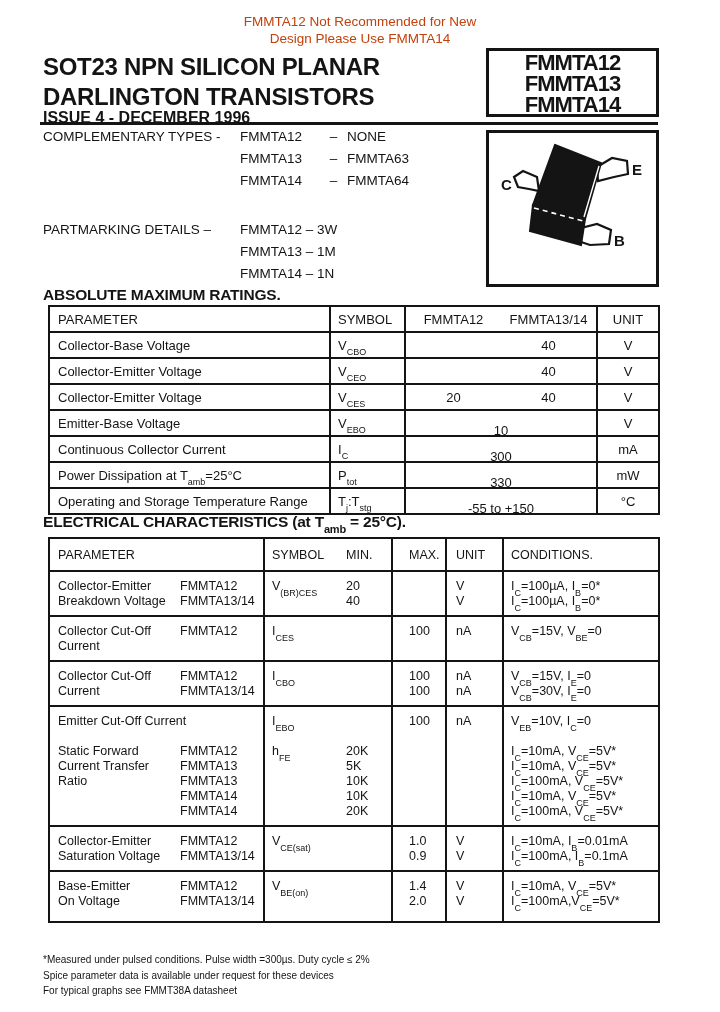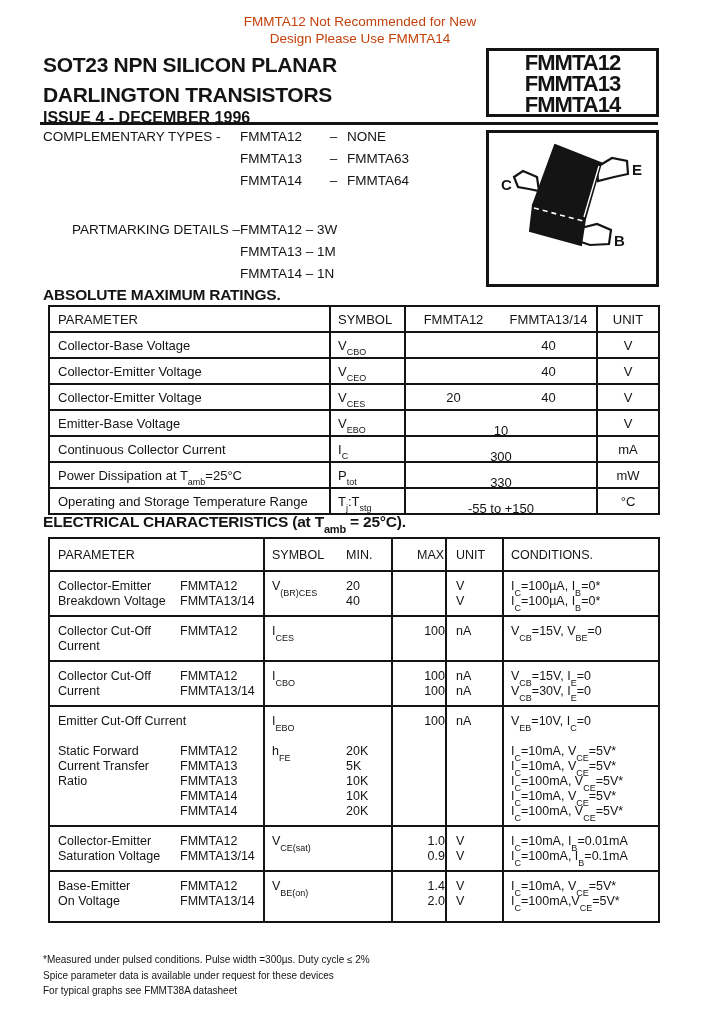--- a/index.html
+++ b/index.html
@@ -9,21 +9,21 @@
     font-family:"Liberation Sans", sans-serif; color:#141414; overflow:hidden;
   }
   sub { font-size:9px; line-height:0; position:relative; top:2px; }
   .pre { white-space:pre; }
 
   
   .warning { position:absolute; top:13px; left:0; width:720px; text-align:center;
              color:#c2410c; font-size:13.5px; line-height:17px; }
 
   
-  .title-line { position:absolute; left:43px; font-weight:bold; letter-spacing:-0.3px; font-size:21px;text-align:right; }
+  .title-line { position:absolute; left:43px; font-weight:bold; letter-spacing:-0.3px; font-size:24px;text-align:right; }
   .t1 { top:53px; }
   .t2 { top:83px; }
   .issue { position:absolute; left:43px; top:109px; font-weight:bold; font-size:16px; }
   .rule { position:absolute; left:40px; top:122px; width:618px; height:3px; background:#141414; }
 
   
   .partbox { position:absolute; left:486px; top:48px; width:173px; height:69px;
              border:3px solid #141414; text-align:center; padding-top:1px; }
   .partbox div { font-weight:bold; font-size:22px; line-height:21px; letter-spacing:-1px; }
 
@@ -31,21 +31,21 @@
   .pkgbox { position:absolute; left:486px; top:130px; width:173px; height:157px;
             border:3px solid #141414; }
 
   
   .comp { position:absolute; left:43px; top:129px; display:flex; font-size:13.5px; }
   .comp-label { width:197px; }
   .comp-row { display:flex; height:22px; }
   .comp-dev { width:80px; }
   .comp-dash { width:27px; text-align:center; }
   .pmark { position:absolute; left:43px; top:222px; display:flex; font-size:13.5px; }
-  .pmark-label { width:197px;text-align:right; }
+  .pmark-label { width:197px; }
   .pmark-row { height:22px; }
 
   
   .heading { position:absolute; left:43px; font-weight:bold; font-size:15.5px; letter-spacing:-0.2px; }
   .heading sub { font-size:11px; font-weight:bold; }
   .h1 { top:286px; }
   .h2 { top:513px; }
 
   
   table { border-collapse:collapse; table-layout:fixed; }
@@ -58,21 +58,21 @@
   .tbl1 .c-unit  { text-align:center; }
   .valwrap { position:relative; display:flex; width:100%; }
   .valwrap .half { flex:1; text-align:center; }
   .valwrap .vspan { position:absolute; left:0; right:0; top:0; text-align:center; }
 
   .tbl2 { position:absolute; left:48px; top:537px; width:610px; font-size:12.5px; }
   .tbl2 td, .tbl2 th { vertical-align:top; padding-top:7px; line-height:15px; }
   .tbl2 th { padding-top:9px; }
   .tbl2 .e-param { padding-left:8px; }
   .tbl2 .e-symmin { padding-left:7px; }
-  .tbl2 .e-max { padding-left:24px;text-align:right; }
+  .tbl2 .e-max { padding-left:16px; }
   .tbl2 .e-unit { padding-left:9px; }
   .tbl2 .e-cond { padding-left:7px; }
   .split { display:flex; align-items:flex-start; }
   .split .nm  { width:122px; flex:none; white-space:pre; overflow:visible; }
   .split .dv  { flex:1; white-space:pre; }
   .split .sym { width:74px; flex:none; white-space:pre; overflow:visible; }
   .split .mn  { flex:1; white-space:pre; }
 
   
   .foot { position:absolute; left:43px; top:952px; font-size:10px; line-height:15.5px; }

